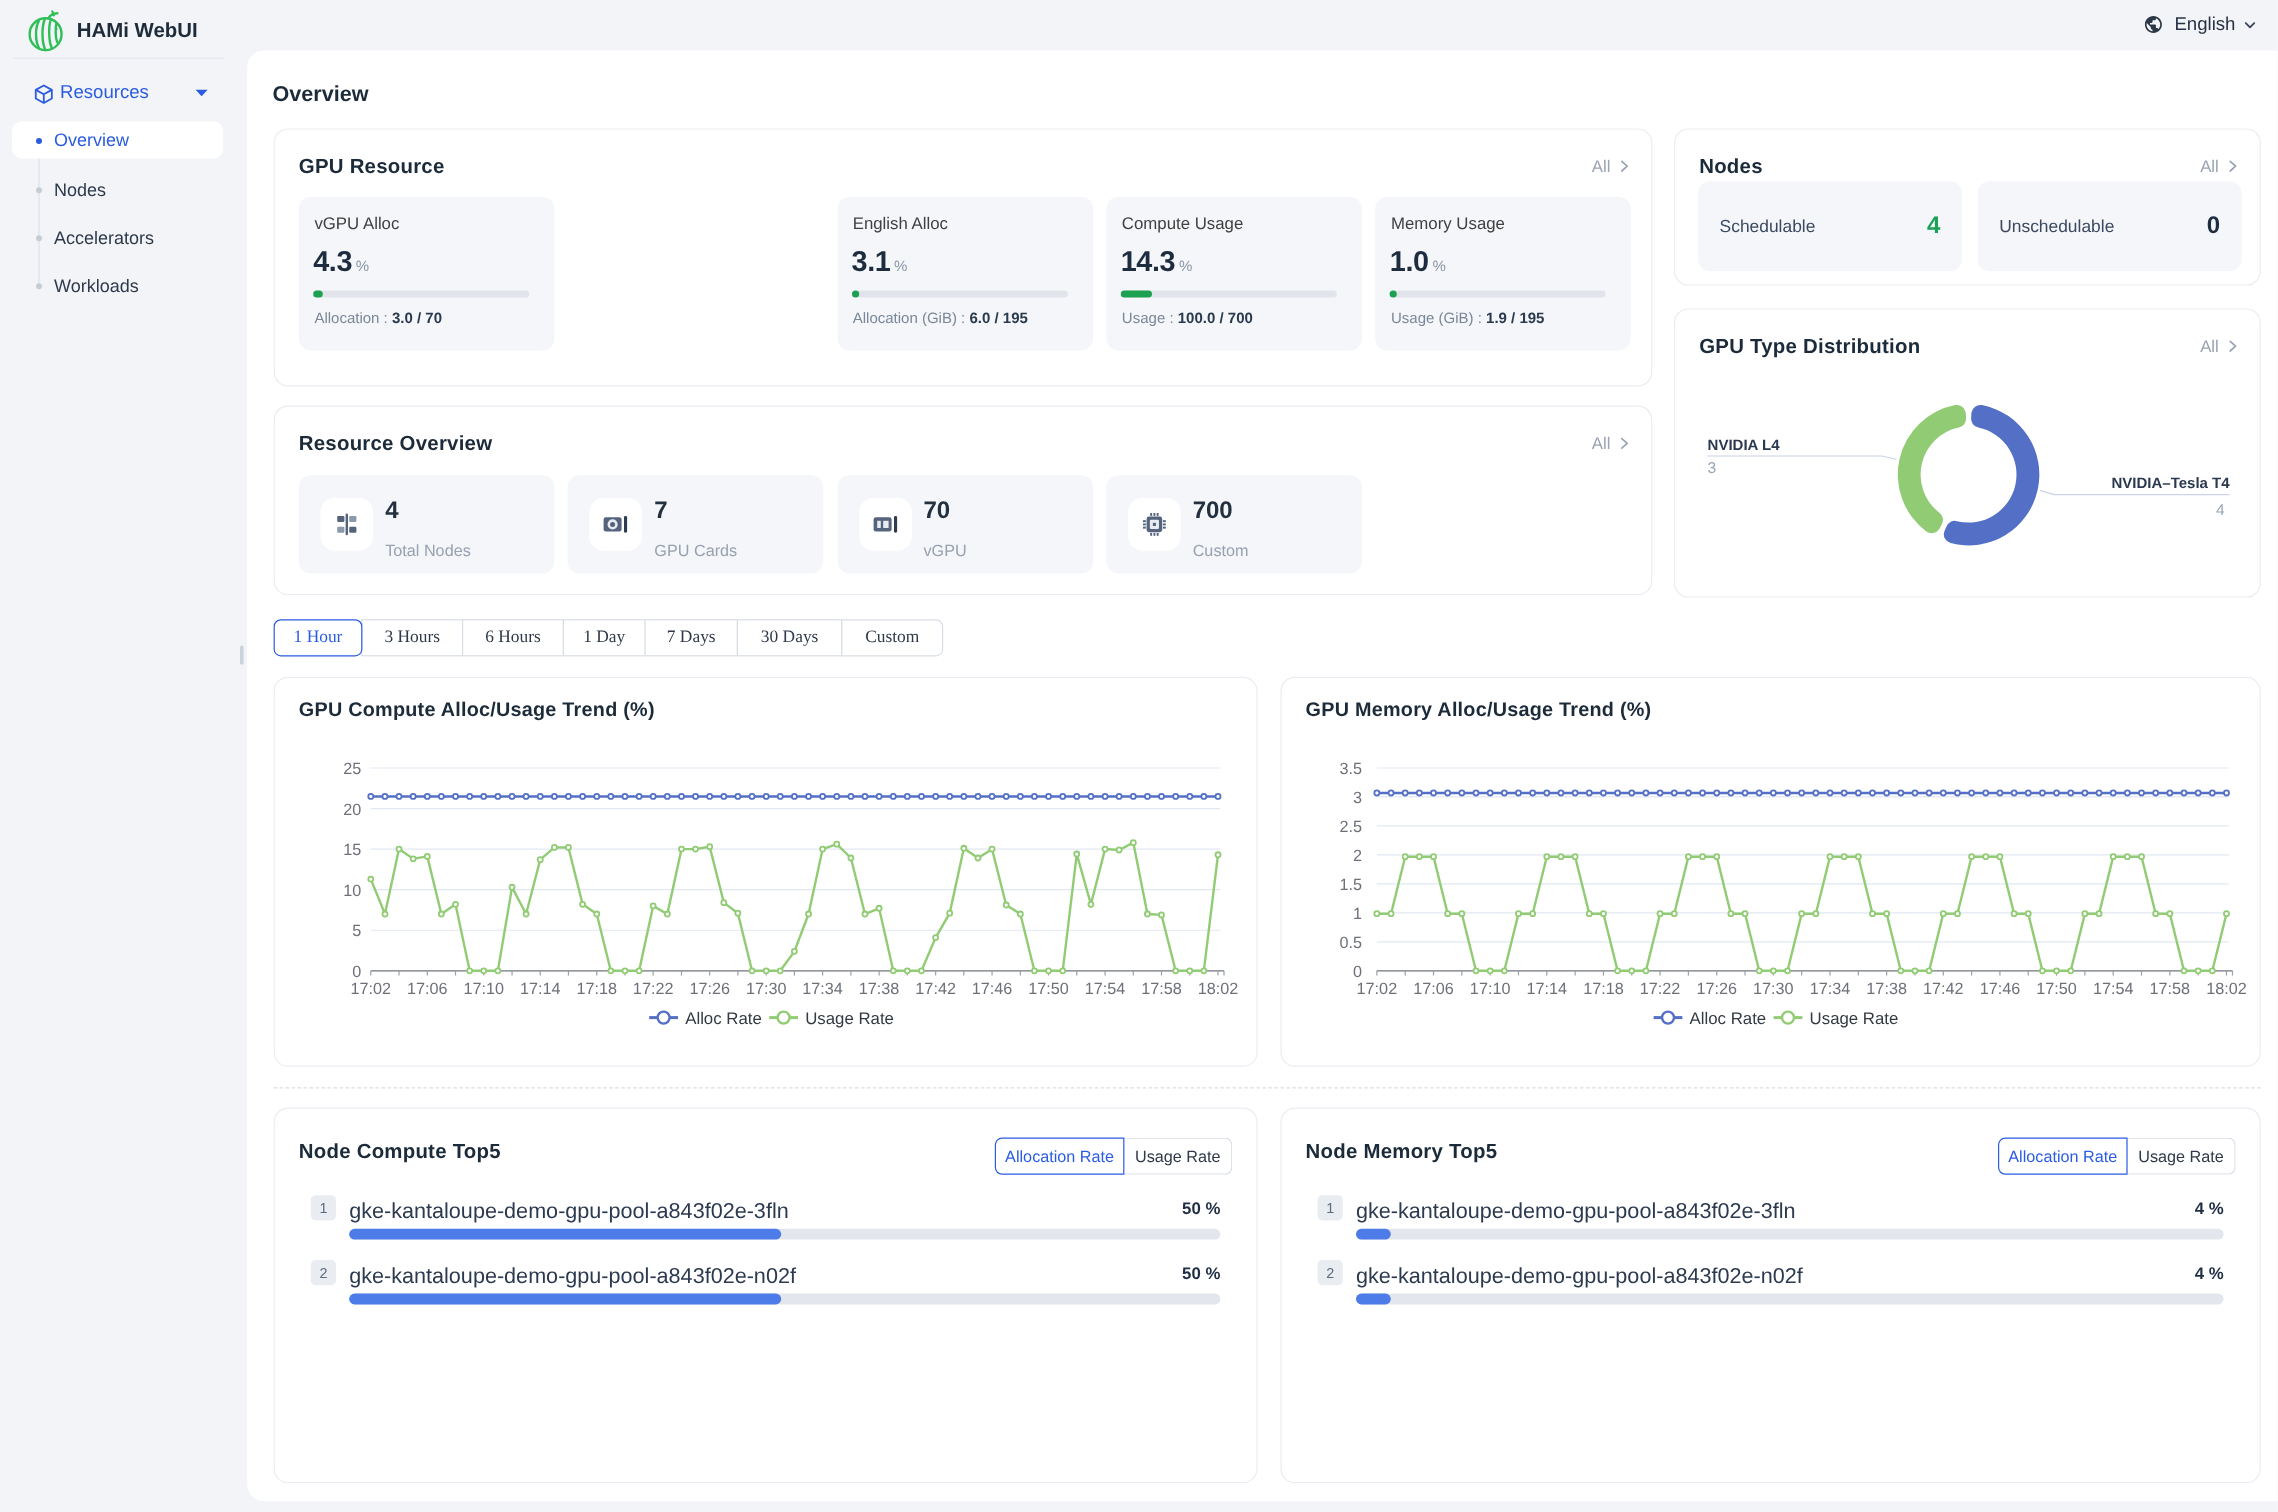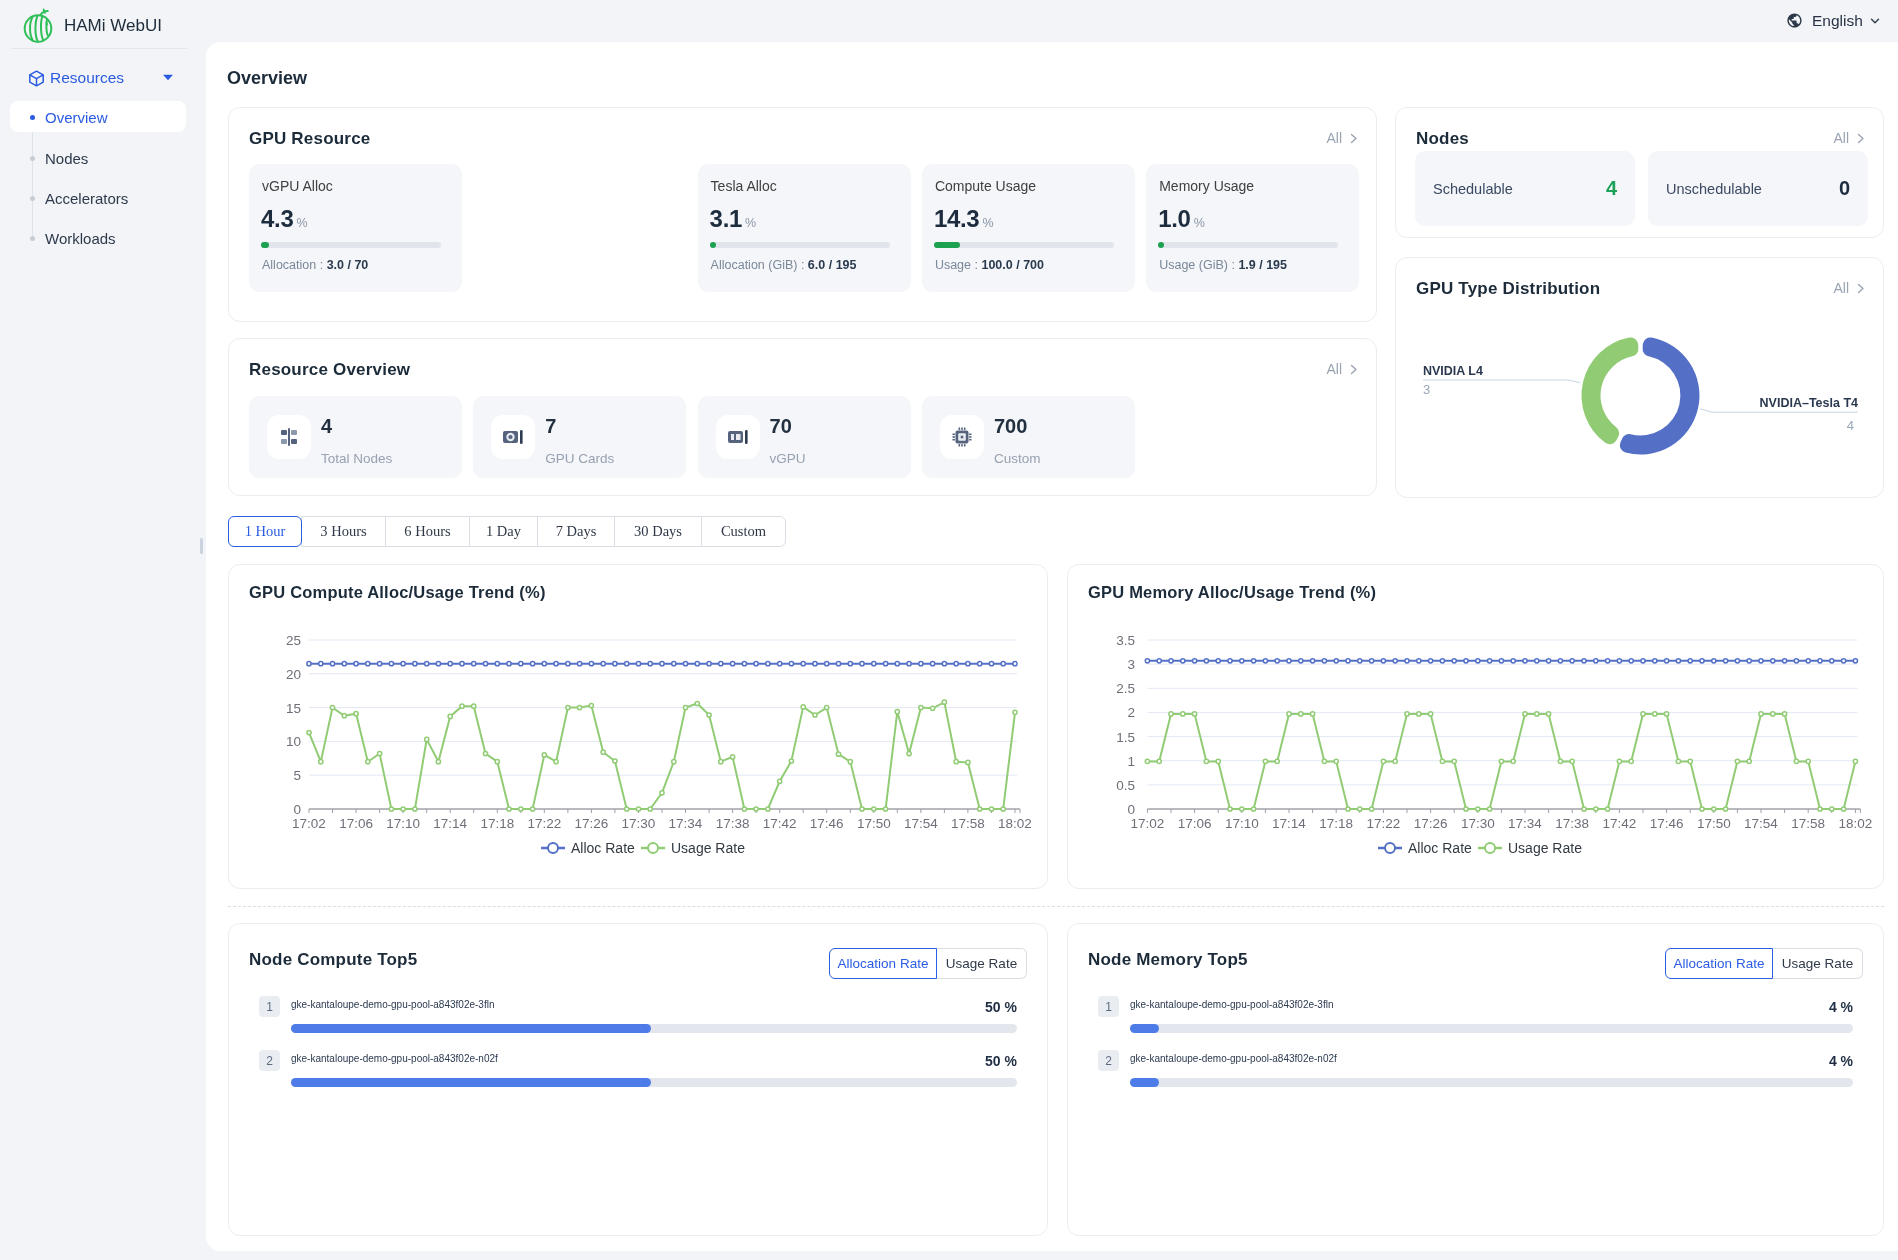--- a/index.html
+++ b/index.html
@@ -25,21 +25,21 @@
 #tabs { position:absolute; left:228px; top:516px; display:flex; }
 .tab { height:31px; background:#fff; border:1px solid #d9dee5; margin-left:-1px; display:flex; align-items:center; justify-content:center; font-size:14.5px; color:#2f3948;font-family:Liberation Serif, serif; }
 .tab:first-child { margin-left:0; border-radius:6px 0 0 6px; }
 .tab:last-child { border-radius:0 6px 6px 0; }
 .tab.act { border:1px solid #2a5ce4; color:#2a5ce4; z-index:2; border-radius:6px; }
 .toggle { position:absolute; right:20px; top:24px; display:flex; height:31px; font-size:14px; }
 .tga { width:108px; border:1px solid #2a5ce4; color:#2a5ce4; border-radius:6px 0 0 6px; display:flex; align-items:center; justify-content:center; z-index:2; font-size:13.5px; }
 .tgb { width:90px; border:1px solid #d9dee5; border-left:none; color:#2f3948; border-radius:0 6px 6px 0; display:flex; align-items:center; justify-content:center; font-size:13.5px; }
 .row { position:absolute; left:0; width:100%; height:50px; }
 .badge { position:absolute; left:30px; top:0; width:21px; height:21px; background:#e9edf2; border-radius:4px; font-size:12px; color:#5d6b80; display:flex; align-items:center; justify-content:center; }
-.rname { position:absolute; left:62px; top:3px; font-size:10px; color:#2c3a50; }
+.rname { position:absolute; left:62px; top:3px; font-size:18px; color:#2c3a50; }
 .rvalue { position:absolute; right:30px; top:3px; font-size:14px; font-weight:600; color:#1f2e44; }
 .rbar { position:absolute; left:62px; top:28px; right:30px; height:9px; border-radius:4.5px; background:#e3e6ec; }
 .rfill { height:9px; border-radius:4.5px; background:#4d7ce8; }
 #side { position:absolute; left:0; top:0; width:206px; height:1260px; }
 .mitem { position:absolute; left:45px; font-size:15px; color:#2e3a4c; }
 .dot { position:absolute; left:29.5px; width:5px; height:5px; border-radius:50%; background:#c7cdd7; }
 #dash { position:absolute; left:228px; top:906px; width:1656px; border-top:1px dashed #d9dee6; }
 svg { display:block; }
 </style></head><body>
 
@@ -65,21 +65,21 @@
           <path d="M11.3 9.6 C8.2 15 8.2 26.5 11.6 32.2"></path>
           <path d="M16.3 7.8 C13.6 15 13.8 27.5 16.8 33.6"></path>
           <path d="M21.3 8.6 C19.3 14 19.6 26.5 22 31.6"></path>
           <path d="M26 11.5 C25 15.5 25.2 23.5 26.6 27"></path>
           <path d="M25.5 14.5 L26.2 16.5" stroke-width="1.6"></path>
           <path d="M19.3 7.2 C20.8 4.6 23.2 3.1 26.8 3"></path>
           <path d="M22.6 1.4 L23.9 4.9" stroke-width="1.8"></path>
         </g>
       </svg>
     </div>
-  <div class="abs" style="left:64px;top:16px;font-size:17px;font-weight:400;color:#1d2b3a">HAMi WebUI</div>
+  <div class="abs" style="left:64px;top:16px;font-size:17px;font-weight:700;color:#1d2b3a">HAMi WebUI</div>
   <div class="abs" style="left:11px;top:48px;width:176px;border-top:1px solid #e3e7ed"></div>
   <div class="abs" style="left:28px;top:70px">
       <svg width="17" height="17" viewBox="0 0 17 17">
         <g fill="none" stroke="#2a5be0" stroke-width="1.5" stroke-linejoin="round">
           <path d="M8.5 1.2 L15.2 4.9 L15.2 12.1 L8.5 15.8 L1.8 12.1 L1.8 4.9 Z"></path>
           <path d="M1.8 4.9 L8.5 8.6 L15.2 4.9 M8.5 8.6 L8.5 15.8"></path>
         </g>
       </svg>
     </div>
   <div class="abs" style="left:50px;top:69px;font-size:15.5px;font-weight:500;color:#2a5be0">Resources</div>
@@ -110,21 +110,21 @@
       </svg></div>
   <div class="gtile" style="left:20.0px">
   <div class="glab">vGPU Alloc</div>
   <div class="gval">4.3<span class="gpct">%</span></div>
   <div class="gbar">
         <div class="gfill" style="width:8px"></div>
       </div>
   <div class="galloc">Allocation : <b>3.0 / 70</b></div>
 </div>
     <div class="gtile" style="left:468.6px">
-  <div class="glab">Tesla Alloc</div>
+  <div class="glab">English Alloc</div>
   <div class="gval">3.1<span class="gpct">%</span></div>
   <div class="gbar">
         <div class="gfill" style="width:6px"></div>
       </div>
   <div class="galloc">Allocation (GiB) : <b>6.0 / 195</b></div>
 </div>
     <div class="gtile" style="left:692.9000000000001px">
   <div class="glab">Compute Usage</div>
   <div class="gval">14.3<span class="gpct">%</span></div>
   <div class="gbar">

